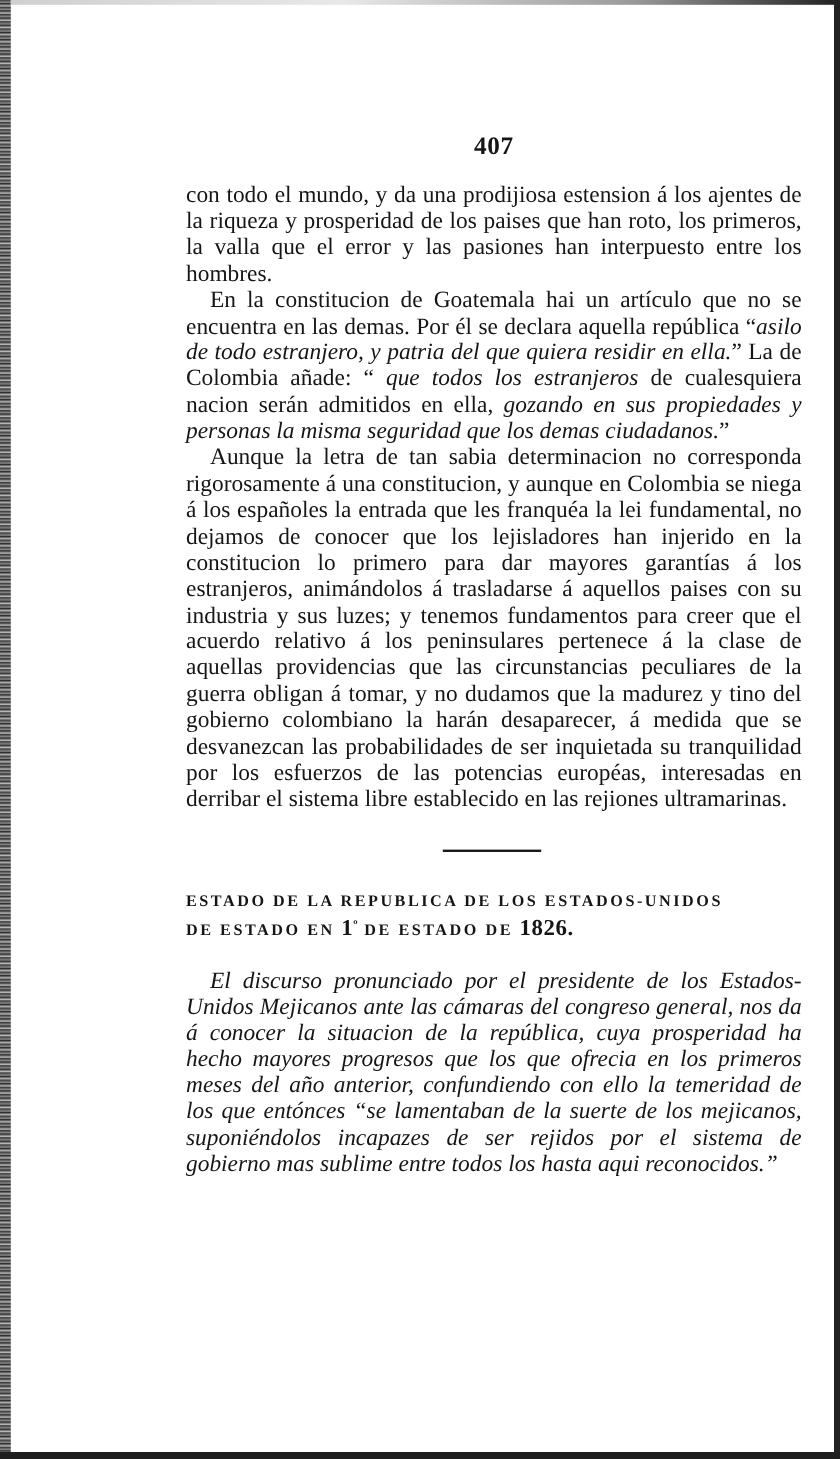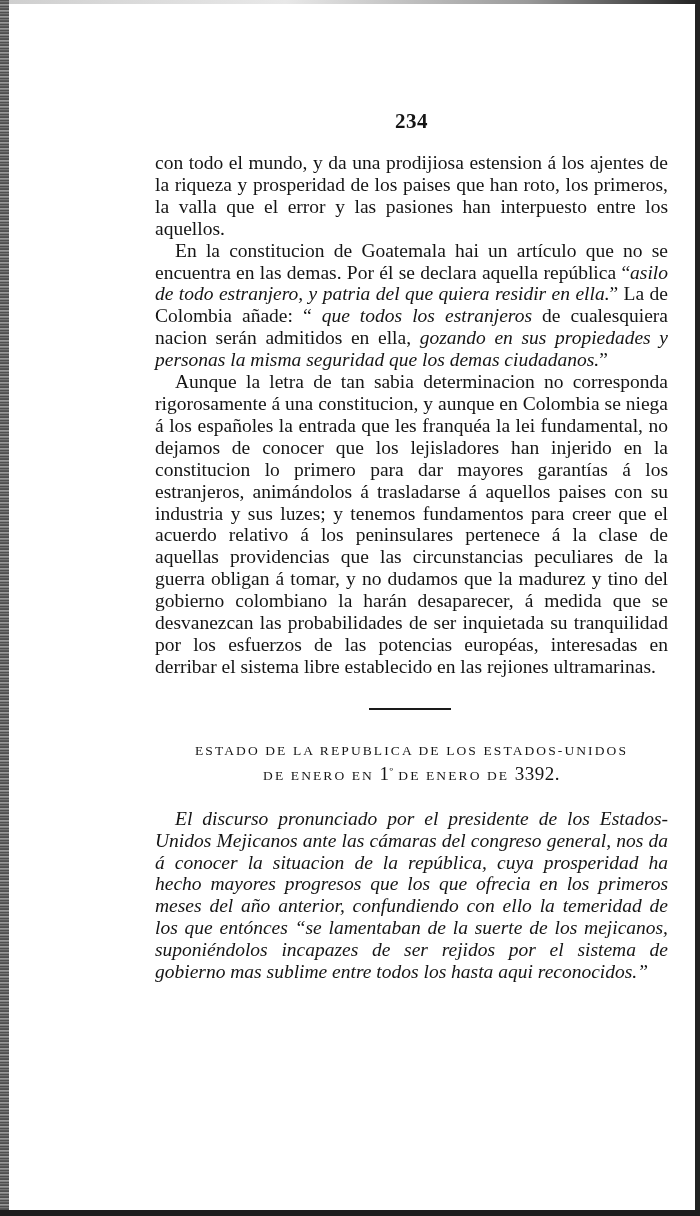--- a/index.html
+++ b/index.html
@@ -78,25 +78,24 @@
     .rule {
       width: 82px;
       height: 0;
       border-top: 2px solid #1a1a1a;
       margin: 30px auto 0 auto;
       position: relative;
       left: -2px;
     }
     .heading {
       margin: 30px 0 0 0;
-      text-align: center;
       font-size: 13.5px;
       letter-spacing: 2.1px;
       line-height: 21px;
-      font-weight: normal;
+      font-weight: bold;
     }
     .heading .big {
       font-size: 19px;
       letter-spacing: 0.5px;
     }
     .heading .sup {
       font-size: 11px;
       vertical-align: 5px;
       letter-spacing: 0;
     }
@@ -109,30 +108,30 @@
 </head>
 <body>
 
 <div class="scan-frame">
   <div class="binding-edge"></div>
   <div class="top-edge"></div>
   <div class="right-edge"></div>
   <div class="bottom-edge"></div>
 
   <div class="page">
-    <div class="page-number">234</div>
+    <div class="page-number">407</div>
 
-    <p class="para">con todo el mundo, y da una prodijiosa estension á los ajentes de la riqueza y prosperidad de los paises que han roto, los primeros, la valla que el error y las pasiones han interpuesto entre los aquellos.</p>
+    <p class="para">con todo el mundo, y da una prodijiosa estension á los ajentes de la riqueza y prosperidad de los paises que han roto, los primeros, la valla que el error y las pasiones han interpuesto entre los hombres.</p>
 
     <p class="para indent"><span>En la constitucion de Goatemala hai un artículo que no se encuentra en las demas. Por él se declara aquella república “</span><em>asilo de todo estranjero, y patria del que quiera residir en ella.</em><span>” La de Colombia añade: “ </span><em>que todos los estranjeros</em><span> de cualesquiera nacion serán admitidos en ella, </span><em>gozando en sus propiedades y personas la misma seguridad que los demas ciudadanos.</em><span>”</span></p>
 
     <p class="para indent">Aunque la letra de tan sabia determinacion no corresponda rigorosamente á una constitucion, y aunque en Colombia se niega á los españoles la entrada que les franquéa la lei fundamental, no dejamos de conocer que los lejisladores han injerido en la constitucion lo primero para dar mayores garantías á los estranjeros, animándolos á trasladarse á aquellos paises con su industria y sus luzes; y tenemos fundamentos para creer que el acuerdo relativo á los peninsulares pertenece á la clase de aquellas providencias que las circunstancias peculiares de la guerra obligan á tomar, y no dudamos que la madurez y tino del gobierno colombiano la harán desaparecer, á medida que se desvanezcan las probabilidades de ser inquietada su tranquilidad por los esfuerzos de las potencias européas, interesadas en derribar el sistema libre establecido en las rejiones ultramarinas.</p>
 
     <div class="rule"></div>
 
     <div class="heading">
       <span class="line">ESTADO DE LA REPUBLICA DE LOS ESTADOS-UNIDOS</span>
-      <span class="line"><span>DE ENERO EN </span><span class="big">1</span><span class="sup">º</span><span> DE ENERO DE </span><span class="big">3392.</span></span>
+      <span class="line"><span>DE ESTADO EN </span><span class="big">1</span><span class="sup">º</span><span> DE ESTADO DE </span><span class="big">1826.</span></span>
     </div>
 
     <p class="para indent section-para">El discurso pronunciado por el presidente de los Estados-Unidos Mejicanos ante las cámaras del congreso general, nos da á conocer la situacion de la república, cuya prosperidad ha hecho mayores progresos que los que ofrecia en los primeros meses del año anterior, confundiendo con ello la temeridad de los que entónces “se lamentaban de la suerte de los mejicanos, suponiéndolos incapazes de ser rejidos por el sistema de gobierno mas sublime entre todos los hasta aqui reconocidos.”</p>
   </div>
 </div>
 
 </body></html>

